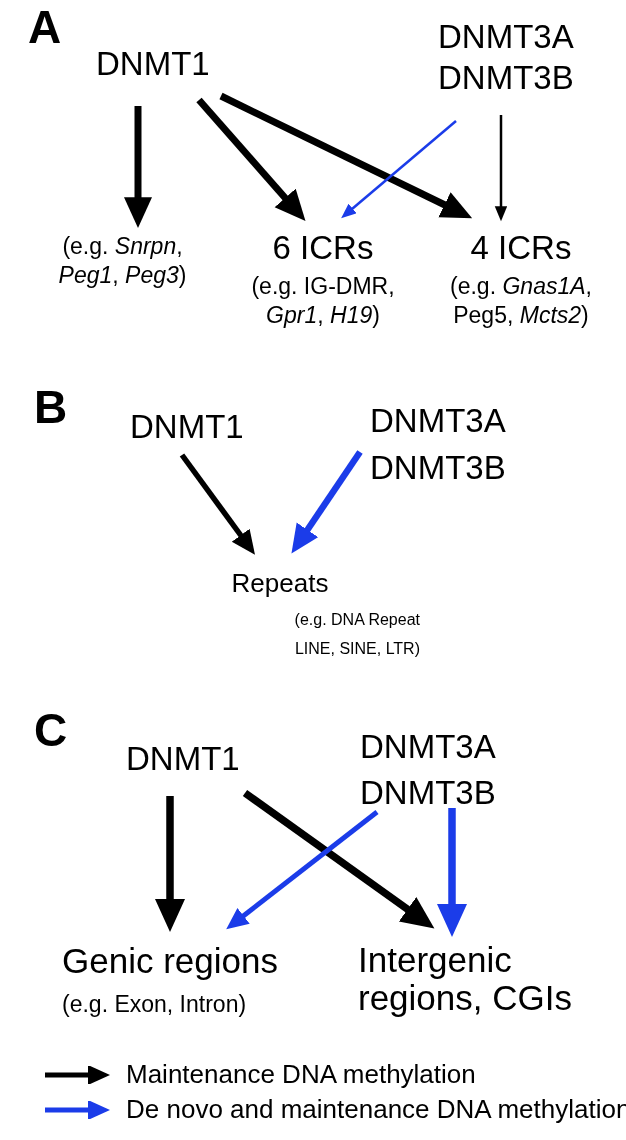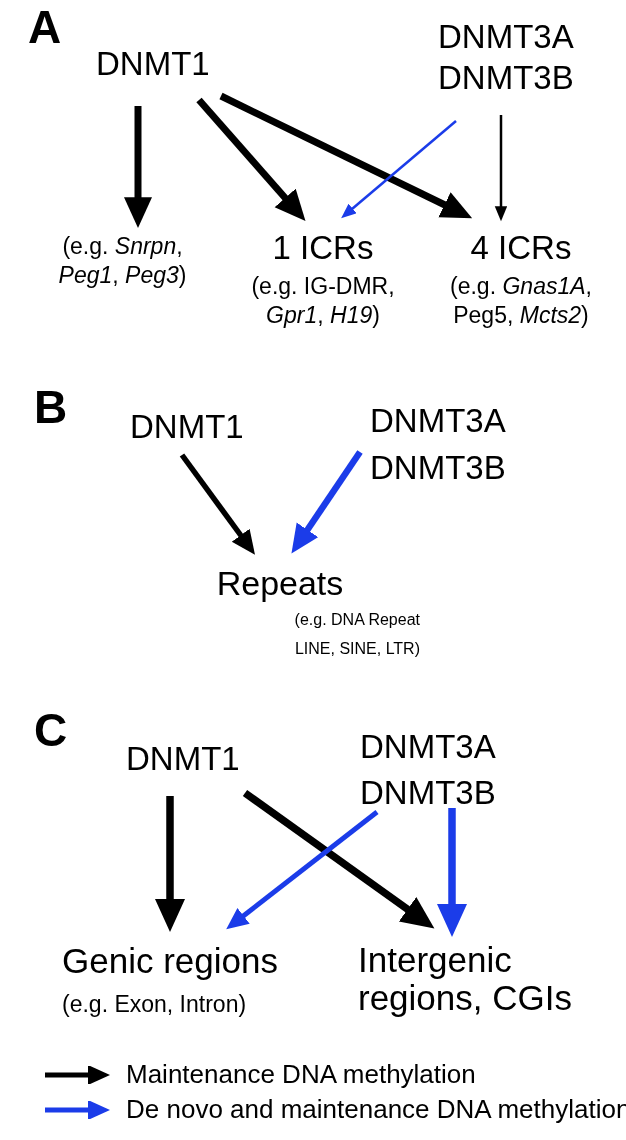--- a/index.html
+++ b/index.html
@@ -9,21 +9,21 @@
   }
   .plabel{position:absolute;font-weight:bold;font-size:46px;line-height:46px;}
   .node{position:absolute;font-size:33px;line-height:40px;white-space:nowrap;}
   .stack div{white-space:nowrap;}
   .stack-a{line-height:41px;}
   .stack-b{line-height:47px;}
   .stack-c{line-height:46px;}
   .target{position:absolute;text-align:center;}
   .ttitle{font-size:33px;line-height:40px;white-space:nowrap;}
   .tsub{font-size:23px;line-height:29px;margin-top:4px;white-space:nowrap;}
-  .ttitle-b{font-size:34px;line-height:40px;white-space:nowrap;}
+  .ttitle-b{font-size:26px;line-height:40px;white-space:nowrap;}
   .tsub-b{font-size:16px;line-height:28.5px;white-space:nowrap;text-align:right;}
   .ttitle-c{font-size:35px;line-height:40px;white-space:nowrap;}
   .ttitle-c2{font-size:35px;line-height:38px;white-space:nowrap;}
   .tsub-c{font-size:23px;line-height:29px;margin-top:9px;white-space:nowrap;}
   .left{text-align:left;}
   svg.arrows{position:absolute;left:0;display:block;}
   .legend-label{position:absolute;font-size:26px;line-height:30px;white-space:nowrap;}
   .legend-arrow{position:absolute;display:block;}
 </style>
 </head>
@@ -60,21 +60,21 @@
   </svg>
 
   <div class="target" style="left:20px;top:228px;width:205px;">
     <div class="tsub">
       <div><span>(e.g. </span><span style="font-style: italic;">Snrpn</span><span>,</span></div>
       <div><span style="font-style: italic;">Peg1</span><span>, </span><span style="font-style: italic;">Peg3</span><span>)</span></div>
     </div>
   </div>
 
   <div class="target" style="left:220px;top:228px;width:206px;">
-    <div class="ttitle">1 ICRs</div>
+    <div class="ttitle">6 ICRs</div>
     <div class="tsub">
       <div><span>(e.g. IG-DMR,</span></div>
       <div><span style="font-style: italic;">Gpr1</span><span>, </span><span style="font-style: italic;">H19</span><span>)</span></div>
     </div>
   </div>
 
   <div class="target" style="left:418px;top:228px;width:206px;">
     <div class="ttitle">4 ICRs</div>
     <div class="tsub">
       <div><span>(e.g. </span><span style="font-style: italic; margin-top: 36px;">Gnas1A</span><span>,</span></div>

